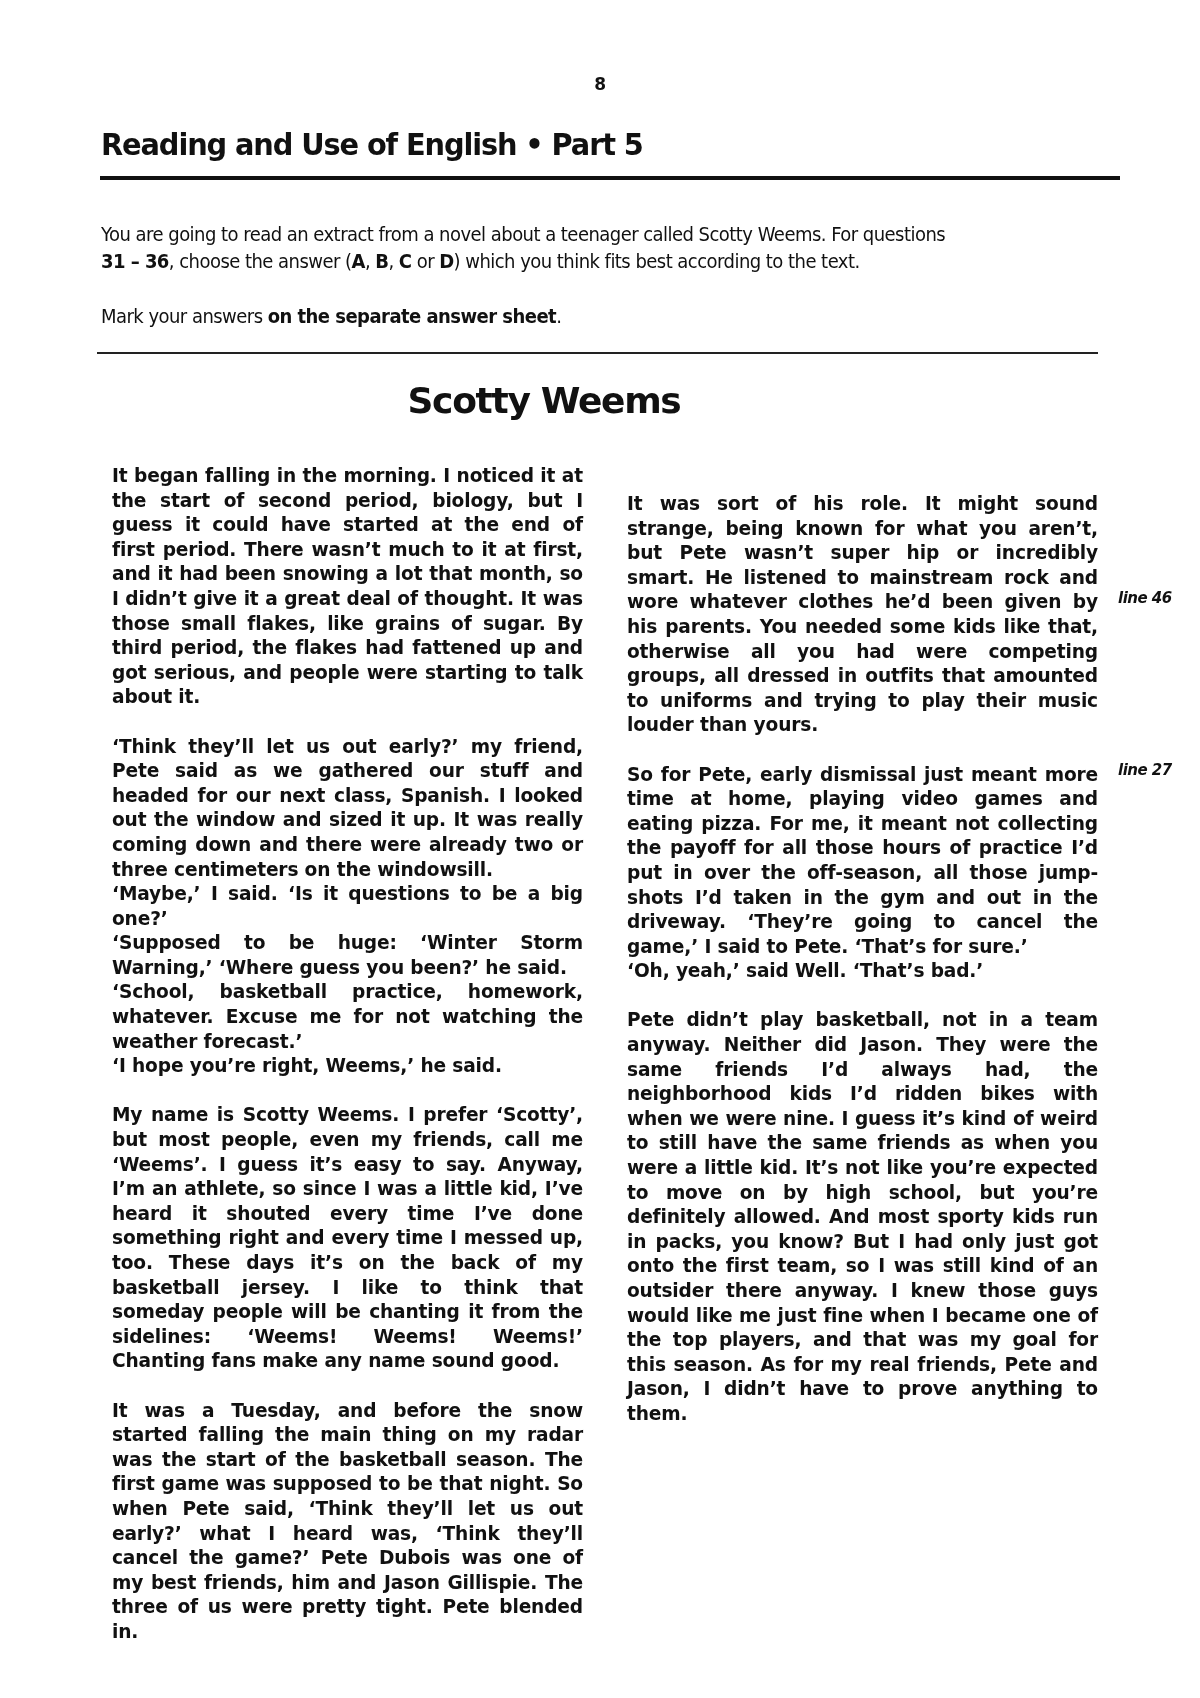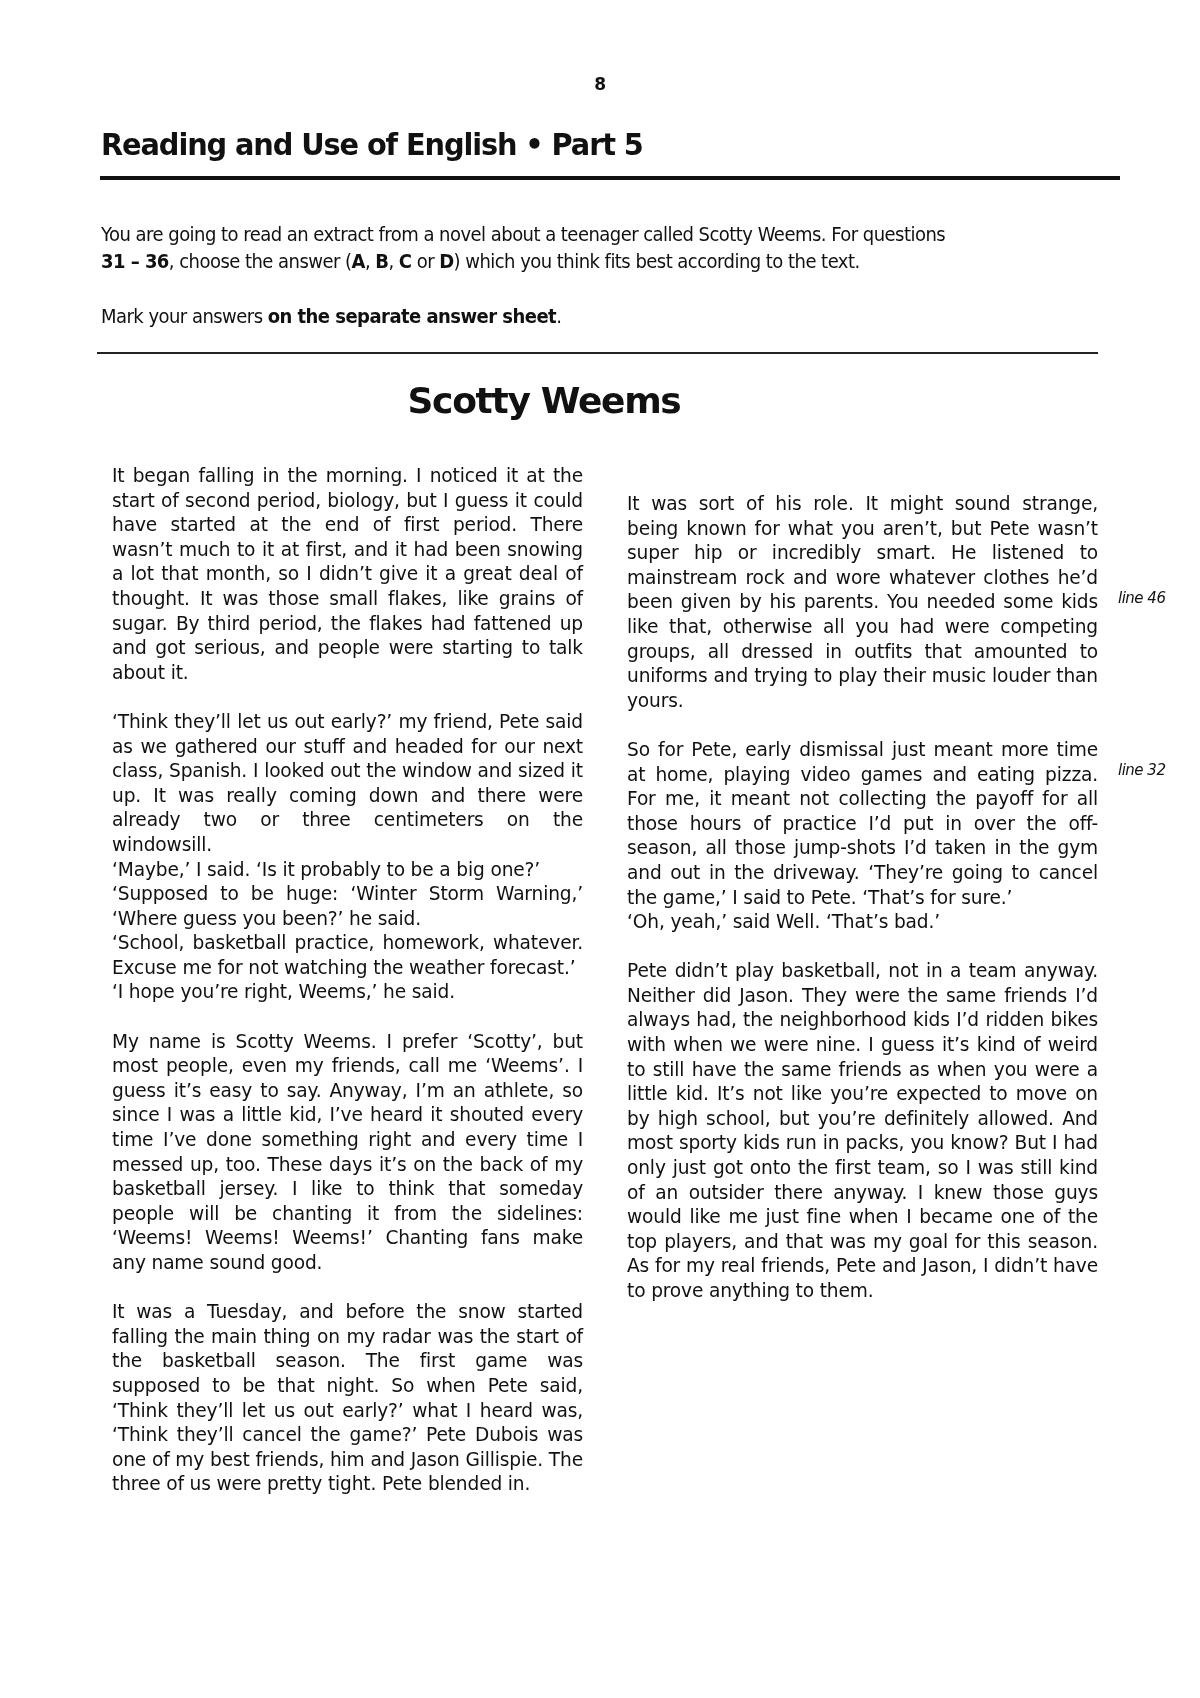--- a/index.html
+++ b/index.html
@@ -12,26 +12,26 @@
                      font-family: "DejaVu Sans", sans-serif; transform: scaleX(0.93); transform-origin: left; white-space: nowrap; }
   #heading-rule { left: 100px; top: 176px; width: 1020px; height: 4px; background: #111; }
   .intro { left: 101px; font-size: 20px; line-height: 27px; letter-spacing: -0.6px;
            transform: scaleX(0.9); transform-origin: left; white-space: nowrap; }
   #intro-1 { top: 221px; }
   #intro-2 { top: 303px; }
   #intro-rule { left: 97px; top: 352px; width: 1001px; height: 2px; background: #222; }
   #passage-title { left: 0; width: 1088px; top: 380px; text-align: center; font-weight: bold; font-size: 36px;
                    letter-spacing: -1.3px; }
   .col { font-size: 18.6px; line-height: 24.6px; text-align: justify; letter-spacing: -0.15px; }
-  .col p { margin: 0 0 24.6px 0; }
+  .col p { margin: 0 0 24.6px 0; font-weight: bold; }
   .col p:last-child { margin-bottom: 0; }
   .col .ln { display: block; }
   #col-left { left: 112px; top: 464px; width: 471px; }
   #col-right { left: 627px; top: 492px; width: 471px; }
-  .line-label { left: 1118px; font-style: italic; font-size: 15px; letter-spacing: -0.5px; }
+  .line-label { left: 1118px; font-style: italic; font-size: 15px; letter-spacing: -0.5px; font-weight: bold; }
   #line-46 { top: 589px; }
   #line-52 { top: 761px; }
   b { font-weight: bold; }
 </style>
 </head>
 <body>
 
 <div id="page-number" class="abs">8</div>
 
 <div id="section-heading" class="abs">Reading and Use of English • Part 5</div>
@@ -47,21 +47,21 @@
 <div id="intro-rule" class="abs"></div>
 
 <div id="passage-title" class="abs">Scotty Weems</div>
 
 <div id="col-left" class="abs col">
     <p>
       <span class="ln">It began falling in the morning.  I noticed it at the start of second period, biology, but I guess it could have started at the end of first period.  There wasn’t much to it at first, and it had been snowing a lot that month, so I didn’t give it a great deal of thought.  It was those small flakes, like grains of sugar.  By third period, the flakes had fattened up and got serious, and people were starting to talk about it.</span>
     </p>
     <p>
       <span class="ln">‘Think they’ll let us out early?’ my friend, Pete said as we gathered our stuff and headed for our next class, Spanish.  I looked out the window and sized it up. It was really coming down and there were already two or three centimeters on the windowsill.</span>
-      <span class="ln">‘Maybe,’ I said.  ‘Is it probably to be a big one?’</span>
+      <span class="ln">‘Maybe,’ I said.  ‘Is it questions to be a big one?’</span>
       <span class="ln">‘Supposed to be huge: ‘Winter Storm Warning,’ ‘Where guess you been?’ he said.</span>
       <span class="ln">‘School, basketball practice, homework, whatever. Excuse me for not watching the weather forecast.’</span>
       <span class="ln">‘I hope you’re right, Weems,’ he said.</span>
     </p>
     <p>
       <span class="ln">My name is Scotty Weems.  I prefer ‘Scotty’, but most people, even my friends, call me ‘Weems’. I guess it’s easy to say. Anyway, I’m an athlete, so since I was a little kid, I’ve heard it shouted every time I’ve done something right and every time I messed up, too.  These days it’s on the back of my basketball jersey. I like to think that someday people will be chanting it from the sidelines: ‘Weems! Weems! Weems!’ Chanting fans make any name sound good.</span>
     </p>
     <p>
       <span class="ln">It was a Tuesday, and before the snow started falling the main thing on my radar was the start of the basketball season.   The first game was supposed to be that night.  So when Pete said, ‘Think they’ll let us out early?’ what I heard was, ‘Think they’ll cancel the game?’ Pete Dubois was one of my best friends, him and Jason Gillispie. The three of us were pretty tight.  Pete blended in.</span>
     </p>
@@ -73,13 +73,13 @@
     <p>
       <span class="ln">So for Pete, early dismissal just meant more time at home, playing video games and eating pizza. For me, it meant not collecting the payoff for all those hours of practice I’d put in over the off-season, all those jump-shots I’d taken in the gym and out in the driveway. ‘They’re going to cancel the game,’ I said to Pete. ‘That’s for sure.’</span>
       <span class="ln">‘Oh, yeah,’ said Well. ‘That’s bad.’</span>
     </p>
     <p>
       <span class="ln">Pete didn’t play basketball, not in a team anyway. Neither did Jason. They were the same friends I’d always had, the neighborhood kids I’d ridden bikes with when we were nine. I guess it’s kind of weird to still have the same friends as when you were a little kid. It’s not like you’re expected to move on by high school, but you’re definitely allowed. And most sporty kids run in packs, you know? But I had only just got onto the first team, so I was still kind of an outsider there anyway. I knew those guys would like me just fine when I became one of the top players, and that was my goal for this season. As for my real friends, Pete and Jason, I didn’t have to prove anything to them.</span>
     </p>
   </div>
 
 <div id="line-46" class="abs line-label">line 46</div>
-<div id="line-52" class="abs line-label">line 32</div>
+<div id="line-52" class="abs line-label">line 27</div>
 
 </body></html>

